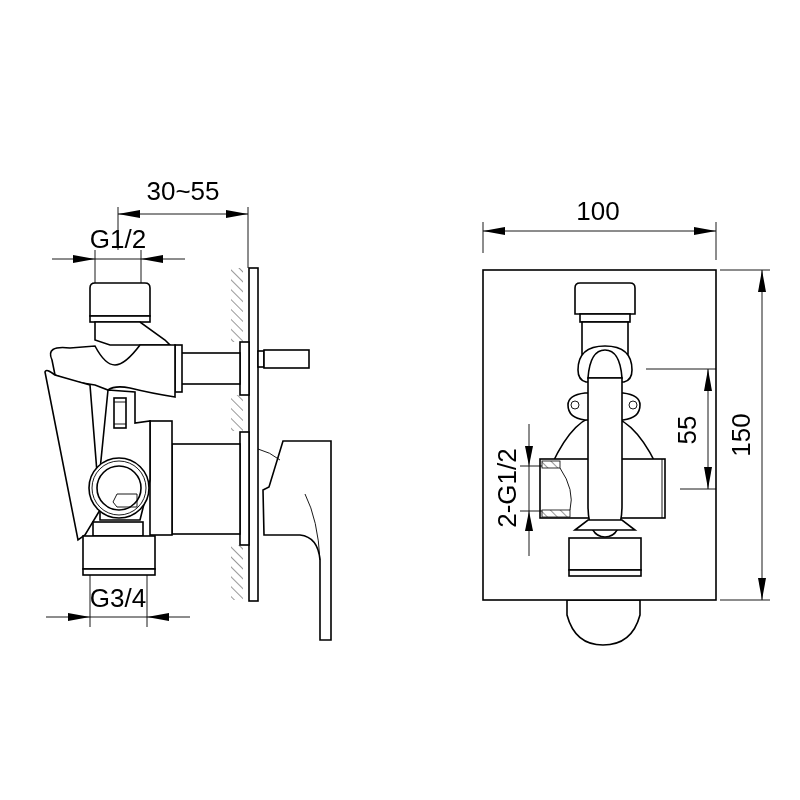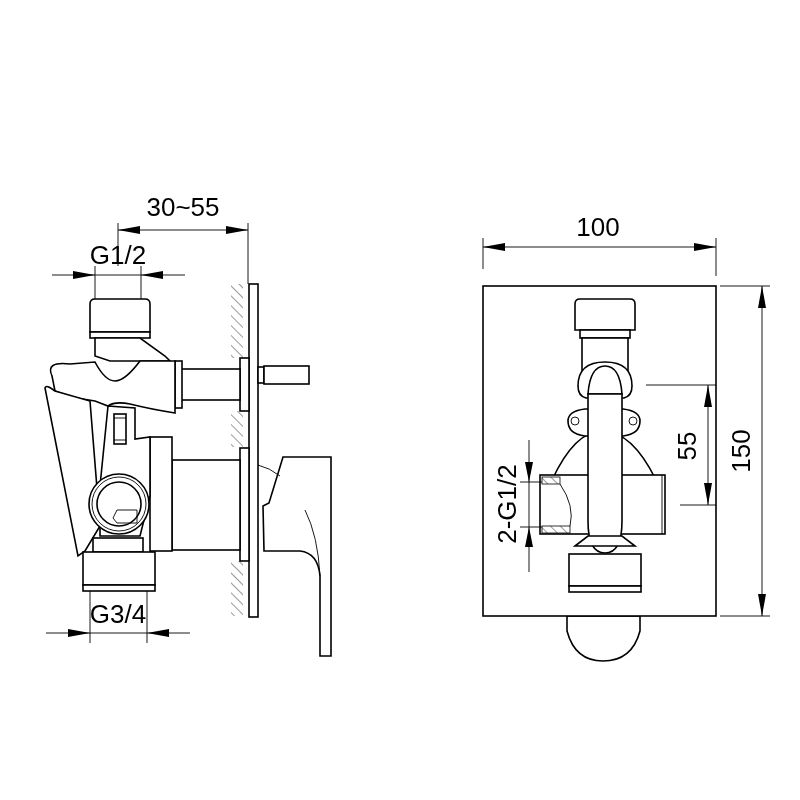--- a/index.html
+++ b/index.html
@@ -1,17 +1,17 @@
 <!DOCTYPE html>
 <html><head>
   <meta charset="utf-8">
   <style>
     html, body { margin: 0; padding: 0; background: #ffffff; }
     body { width: 800px; height: 800px; overflow: hidden; }
-    #canvas { position: absolute; left: 0; top: 16px; width: 800px; height: 713px; border-radius: 16px; }
+    #canvas { position: absolute; left: 0; top: 0; width: 800px; height: 713px; border-radius: 16px; }
     svg text { font-family: "Liberation Sans", "DejaVu Sans", sans-serif; fill: #000; }
     .ln { stroke: #000; stroke-width: 1.6; fill: none; }
     .ln-thin { stroke: #000; stroke-width: 0.9; fill: none; }
     .fill-w { fill: #fff; stroke: #000; stroke-width: 1.6; }
     .dim { stroke: #000; stroke-width: 0.9; fill: none; }
     .arrow { fill: #000; stroke: none; }
     .hatch { stroke: #000; stroke-width: 0.8; }
   </style>
 </head>
 <body>

